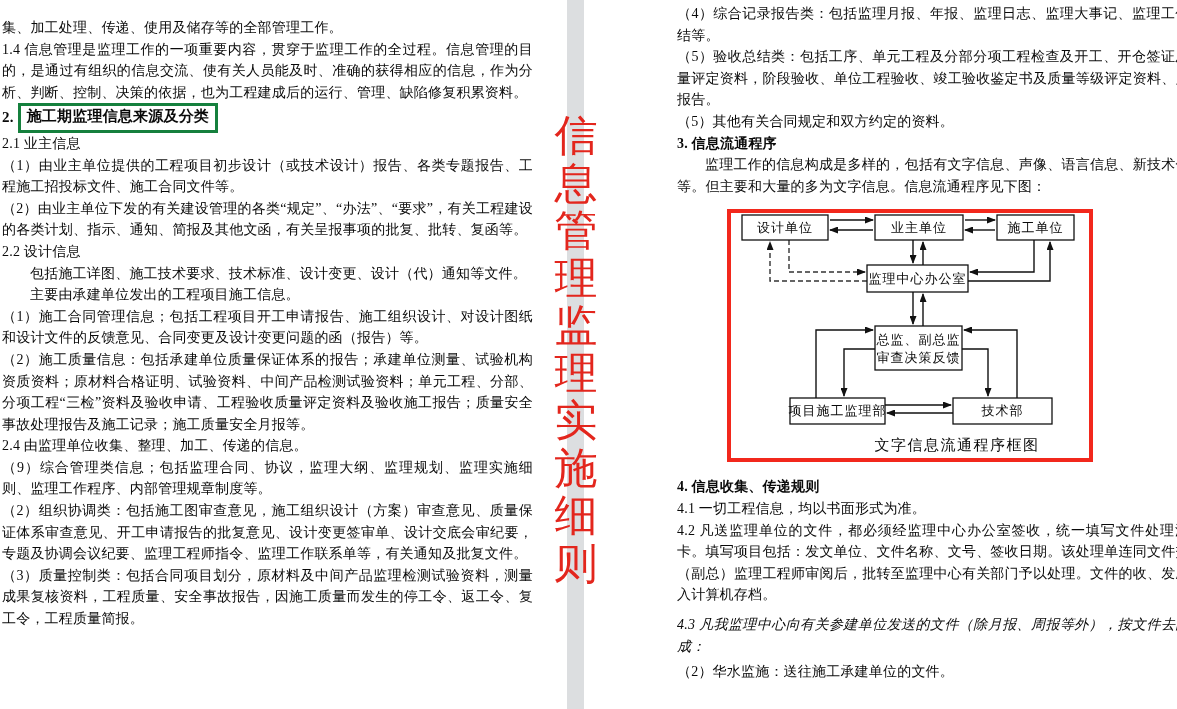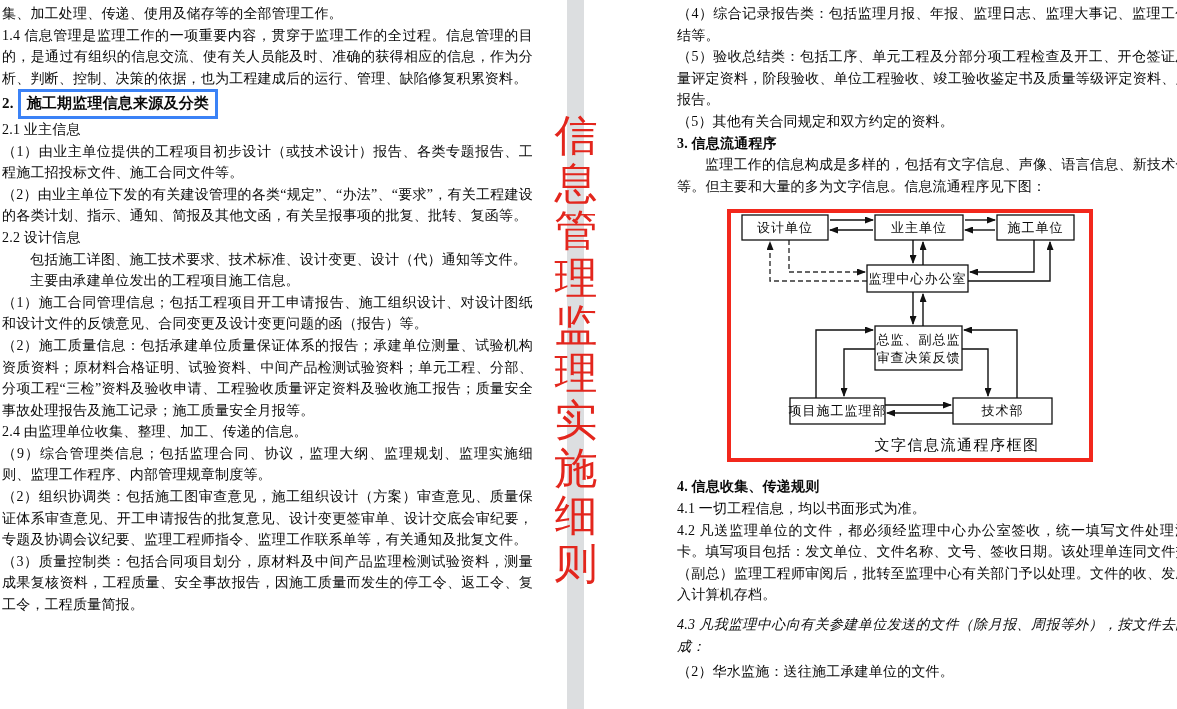--- a/index.html
+++ b/index.html
@@ -8,29 +8,30 @@
     background:#ffffff;
     font-family:"Liberation Serif","DejaVu Serif",serif;
     color:#0a0a0a;
   }
   
   .page{
     position:absolute;top:0;font-size:14px;line-height:21.6px;
     text-align:justify;letter-spacing:0.2px;
   }
   .page p{margin:0;}
-  #left-page{left:2px;width:531px;padding-top:3px;}
+  #left-page{left:2px;width:531px;padding-top:17px;}
   #right-page{left:677px;width:527px;padding-top:3px;}
   .indent2{text-indent:2em;}
   
   .h2-line{margin:15px 0 4px 0;display:flex;align-items:center;font-weight:bold;font-size:15px;}
   .h2-num{flex:0 0 auto;margin-right:4px;}
   .red-box{
-    display:inline-block;border:3px solid #3b82f6;padding:1px 6px;
+    display:inline-block;border:3px solid #15803d;padding:1px 6px;
     font-weight:bold;
+    font-family:Liberation Mono, monospace;
   }
   .bold-head{font-weight:bold;font-size:14px;}
   .h3-line{margin:10px 0 9px 0;}
   .h4-line{margin:16px 0 8px 0;}
   .mt4{margin-top:4px !important;}
   .mt8{margin-top:8px !important;font-style:italic;}
   
   #divider-strip{
     position:absolute;left:567px;top:0;width:17px;height:709px;
     background:#dcdee0;

